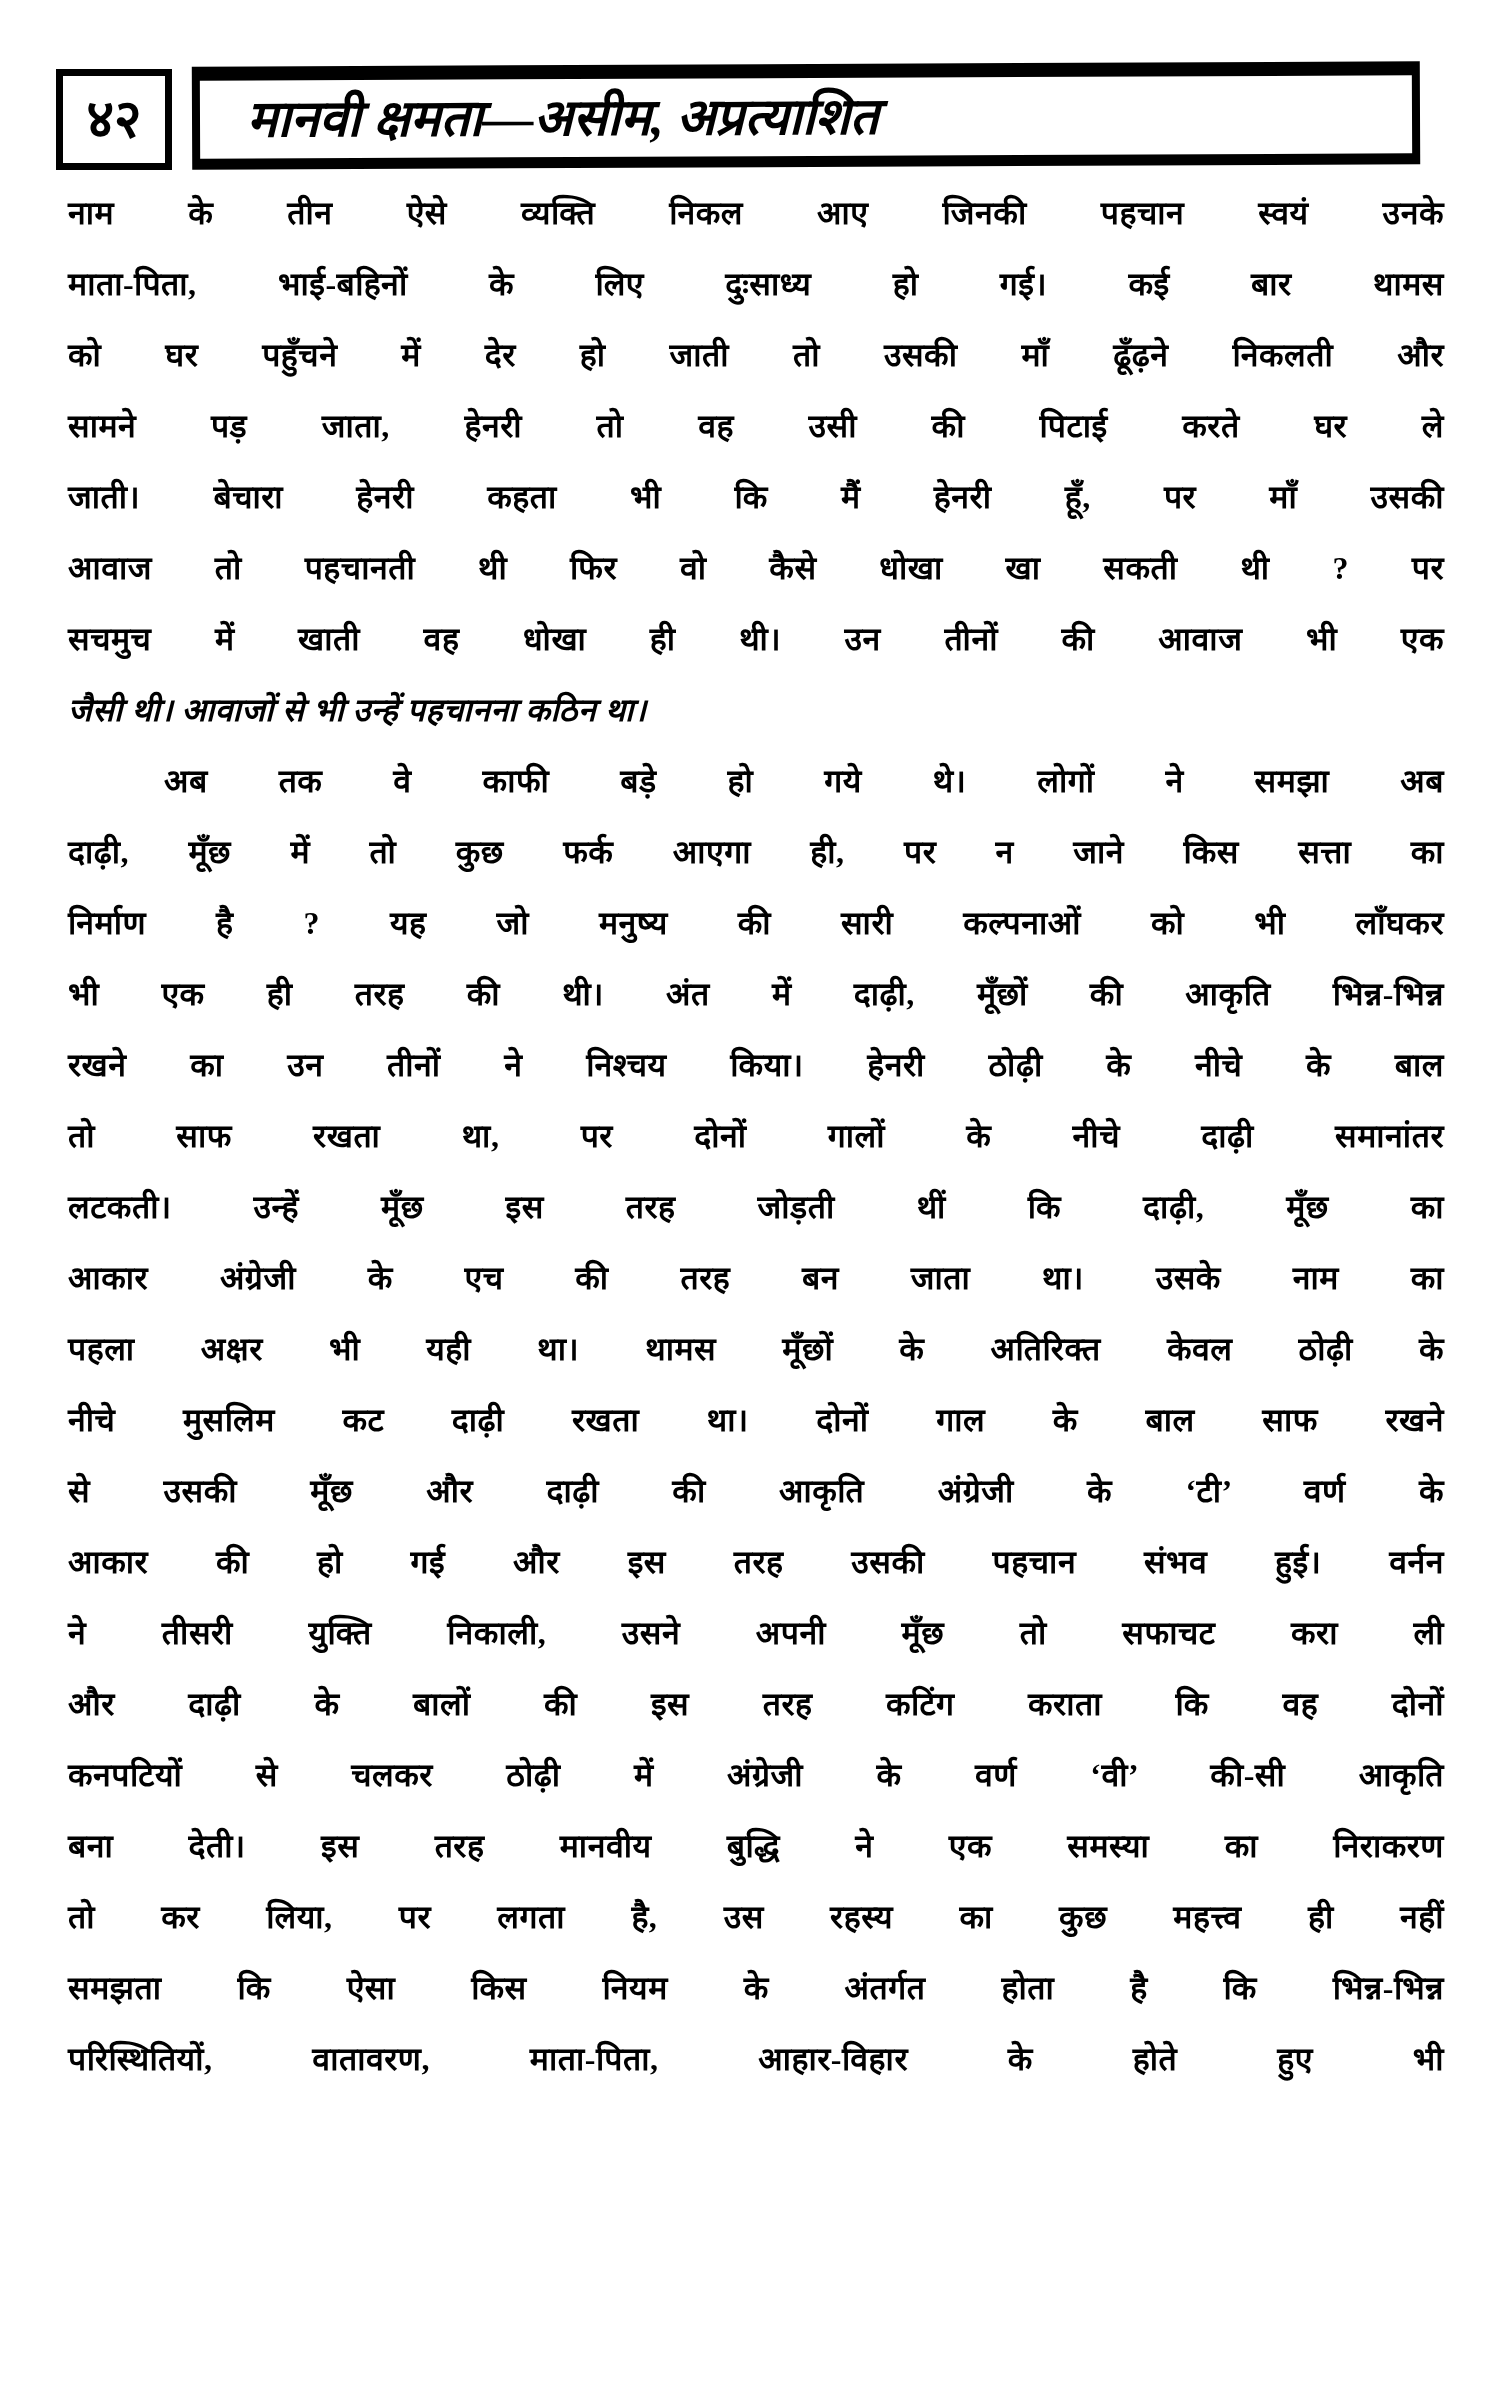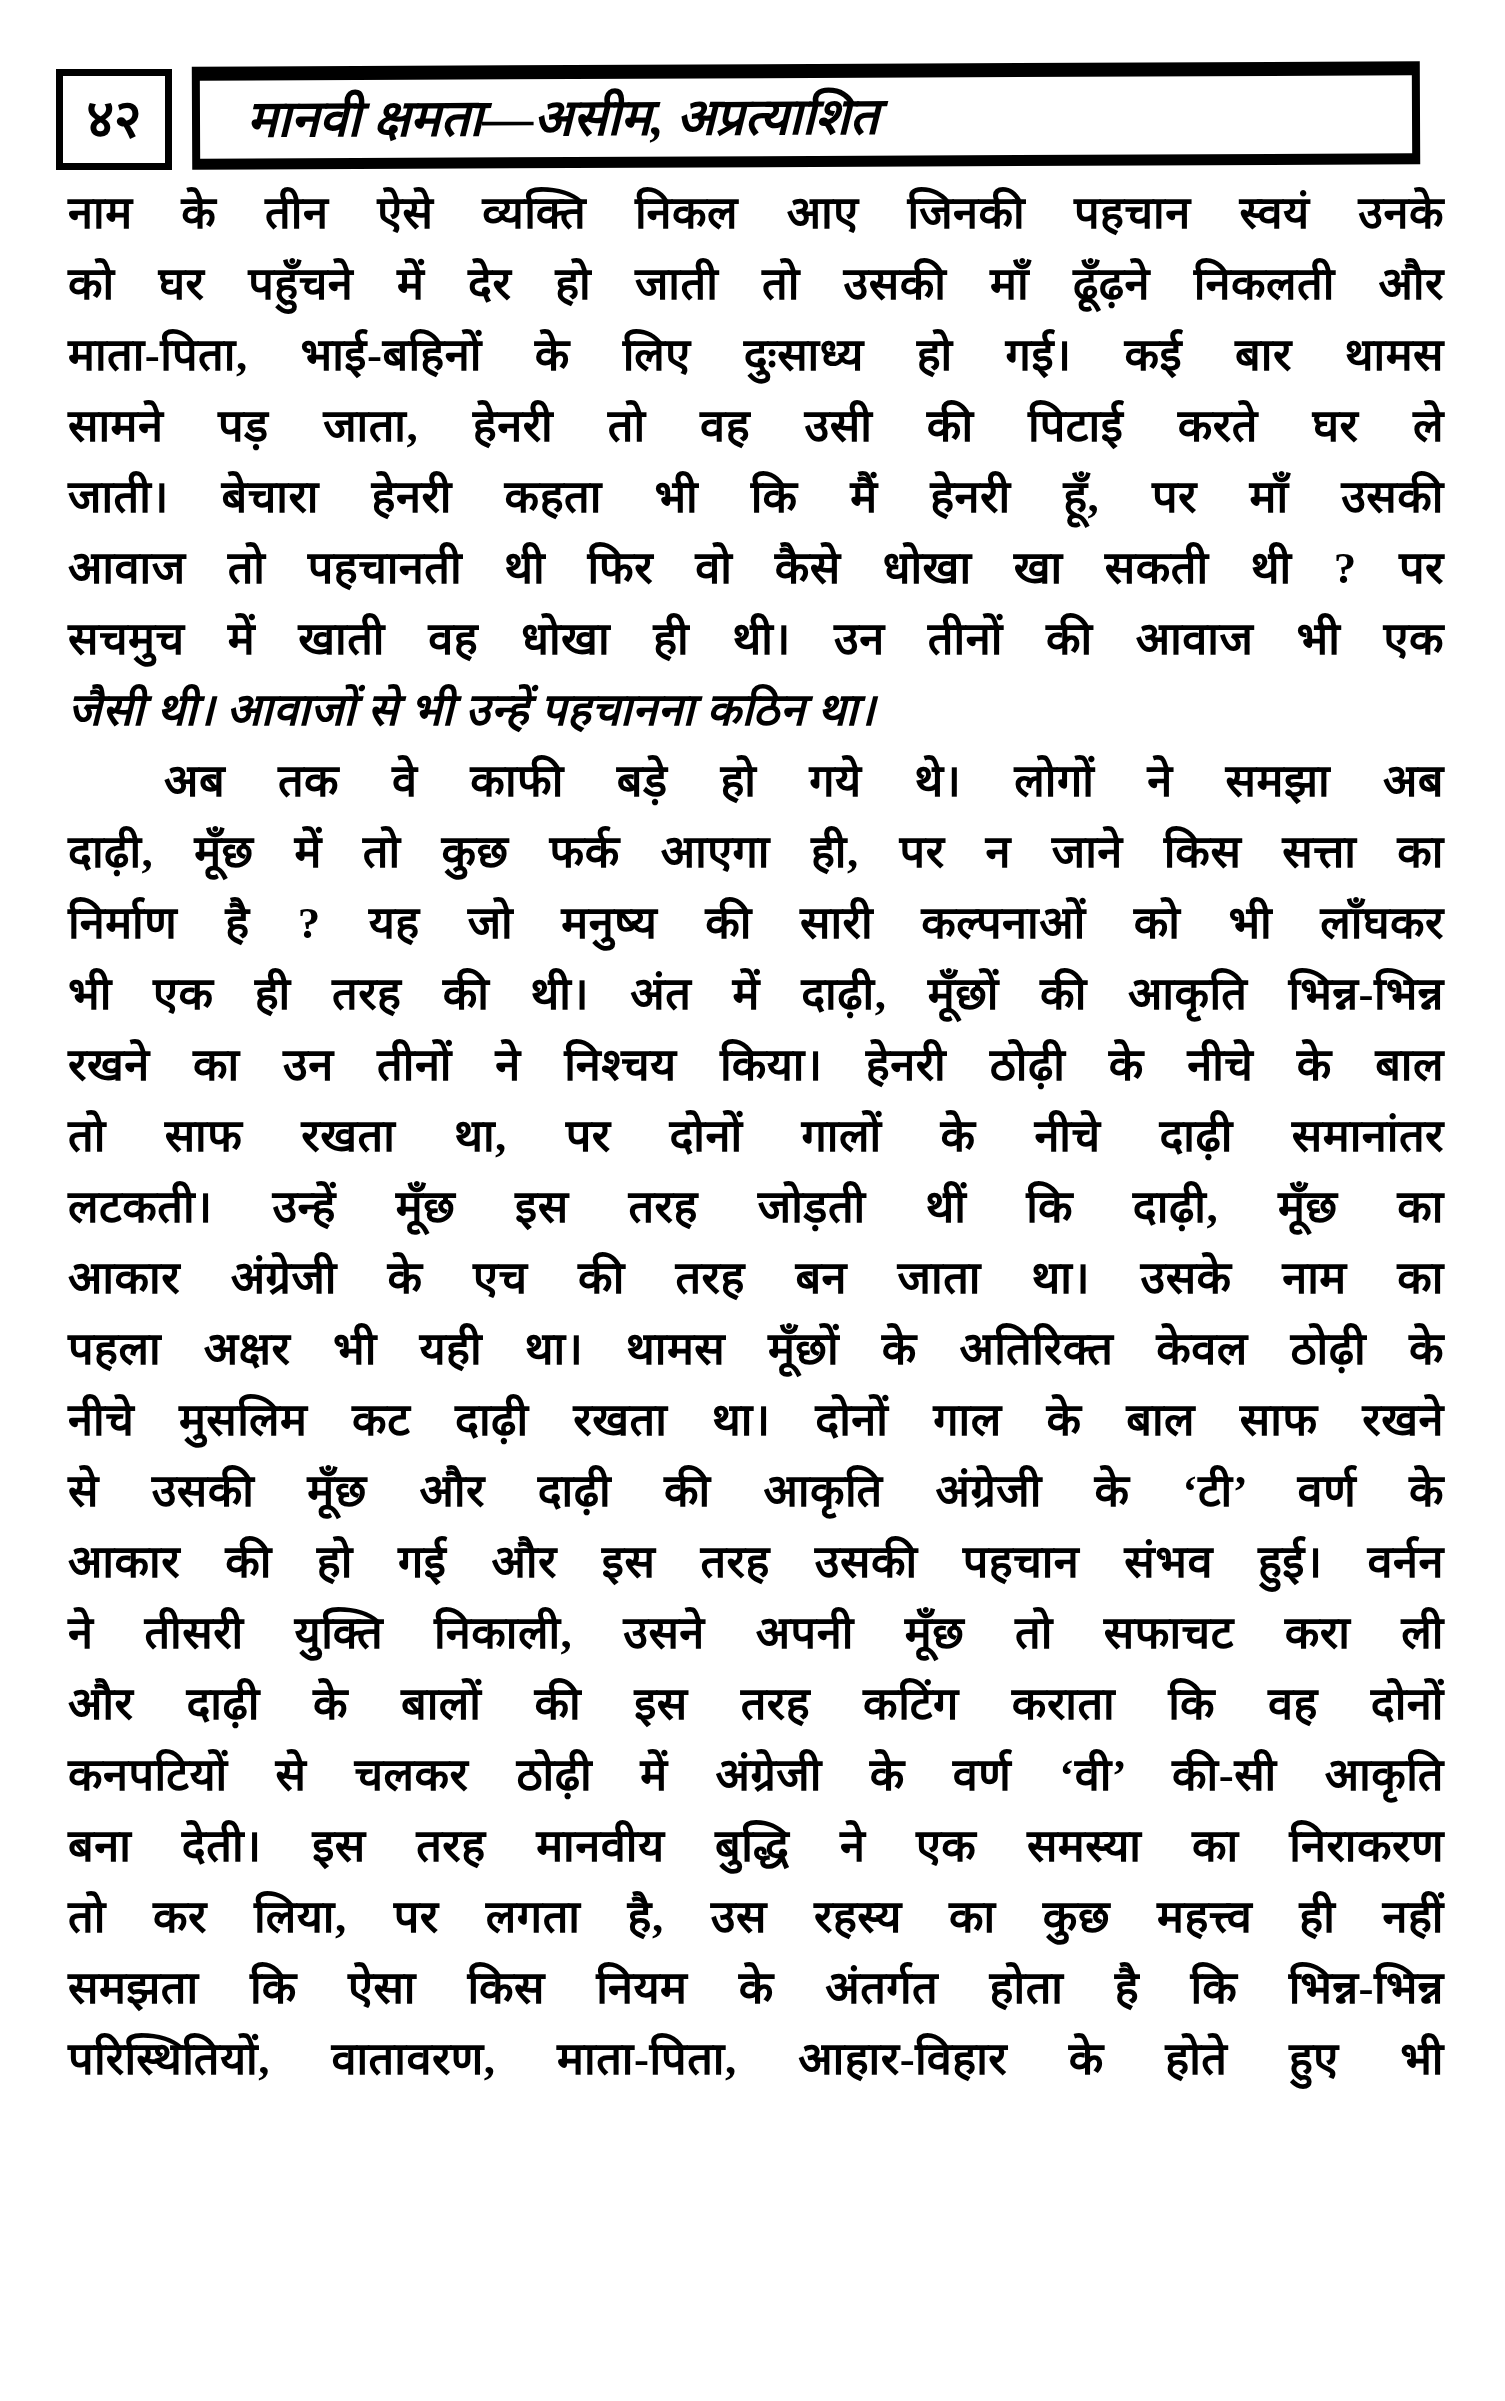--- a/index.html
+++ b/index.html
@@ -48,21 +48,21 @@
     font-style: italic;
     line-height: 1;
     transform: rotate(-0.25deg);
   }
   
   .body-text {
     position: absolute;
     left: 68px;
     top: 178px;
     width: 1376px;
-    font-size: 45px;
+    font-size: 32px;
     font-weight: 700;
     letter-spacing: 0.5px;
   }
   .line {
     height: 71px;
     line-height: 71px;
     white-space: nowrap;
     text-align: justify;
     text-align-last: justify;
     text-justify: inter-word;
@@ -86,22 +86,22 @@
   <div class="pagenum-box">
     <span>४२</span>
   </div>
 
   <div class="title-box">
     <span>मानवी क्षमता—असीम, अप्रत्याशित</span>
   </div>
 
   <div class="body-text">
       <div class="line">नाम के तीन ऐसे व्यक्ति निकल आए जिनकी पहचान स्वयं उनके</div>
+      <div class="line">माता-पिता, भाई-बहिनों के लिए दुःसाध्य हो गई। कई बार थामस</div>
       <div class="line">को घर पहुँचने में देर हो जाती तो उसकी माँ ढूँढ़ने निकलती और</div>
-      <div class="line">माता-पिता, भाई-बहिनों के लिए दुःसाध्य हो गई। कई बार थामस</div>
       <div class="line">सामने पड़ जाता, हेनरी तो वह उसी की पिटाई करते घर ले</div>
       <div class="line">जाती। बेचारा हेनरी कहता भी कि मैं हेनरी हूँ, पर माँ उसकी</div>
       <div class="line">आवाज तो पहचानती थी फिर वो कैसे धोखा खा सकती थी ? पर</div>
       <div class="line">सचमुच में खाती वह धोखा ही थी। उन तीनों की आवाज भी एक</div>
       <div class="line para-end">जैसी थी। आवाजों से भी उन्हें पहचानना कठिन था।</div>
       <div class="line indent">अब तक वे काफी बड़े हो गये थे। लोगों ने समझा अब</div>
       <div class="line">दाढ़ी, मूँछ में तो कुछ फर्क आएगा ही, पर न जाने किस सत्ता का</div>
       <div class="line">निर्माण है ? यह जो मनुष्य की सारी कल्पनाओं को भी लाँघकर</div>
       <div class="line">भी एक ही तरह की थी। अंत में दाढ़ी, मूँछों की आकृति भिन्न-भिन्न</div>
       <div class="line">रखने का उन तीनों ने निश्चय किया। हेनरी ठोढ़ी के नीचे के बाल</div>

